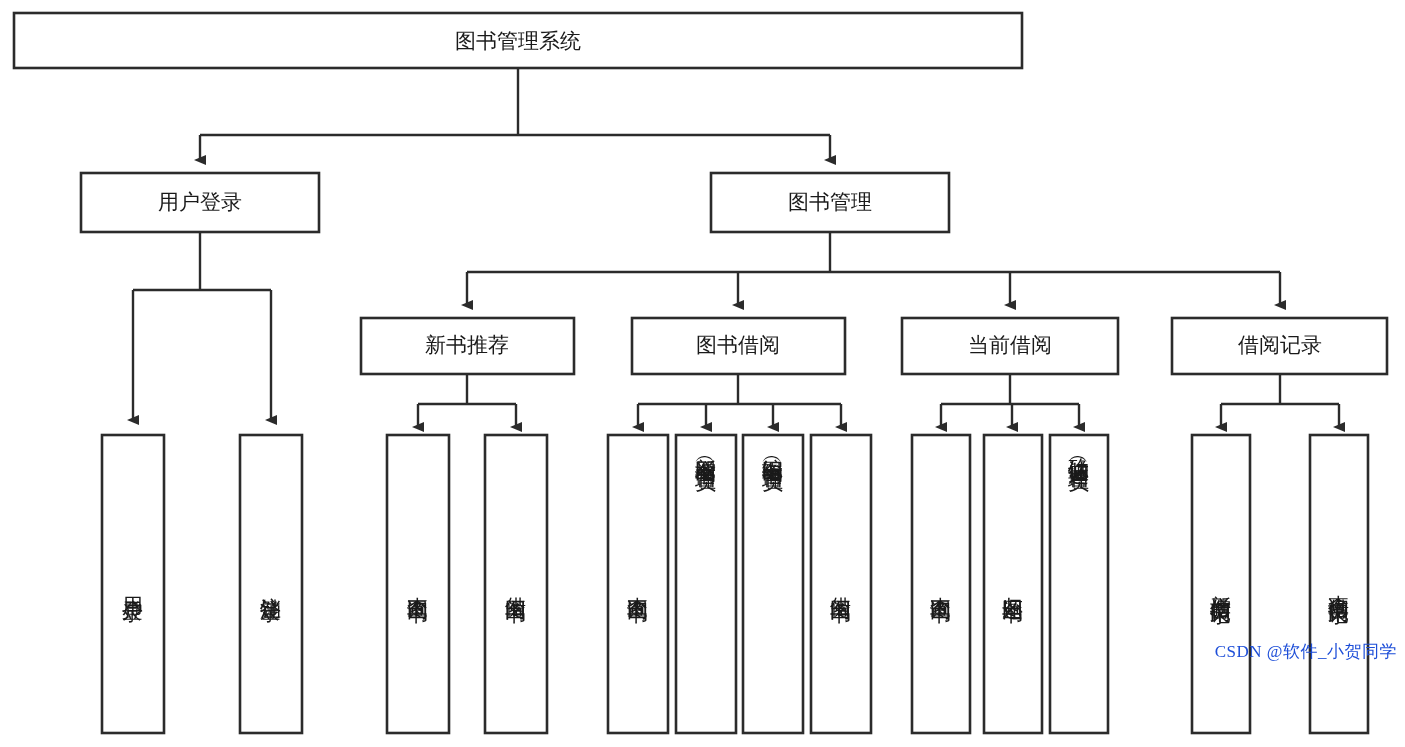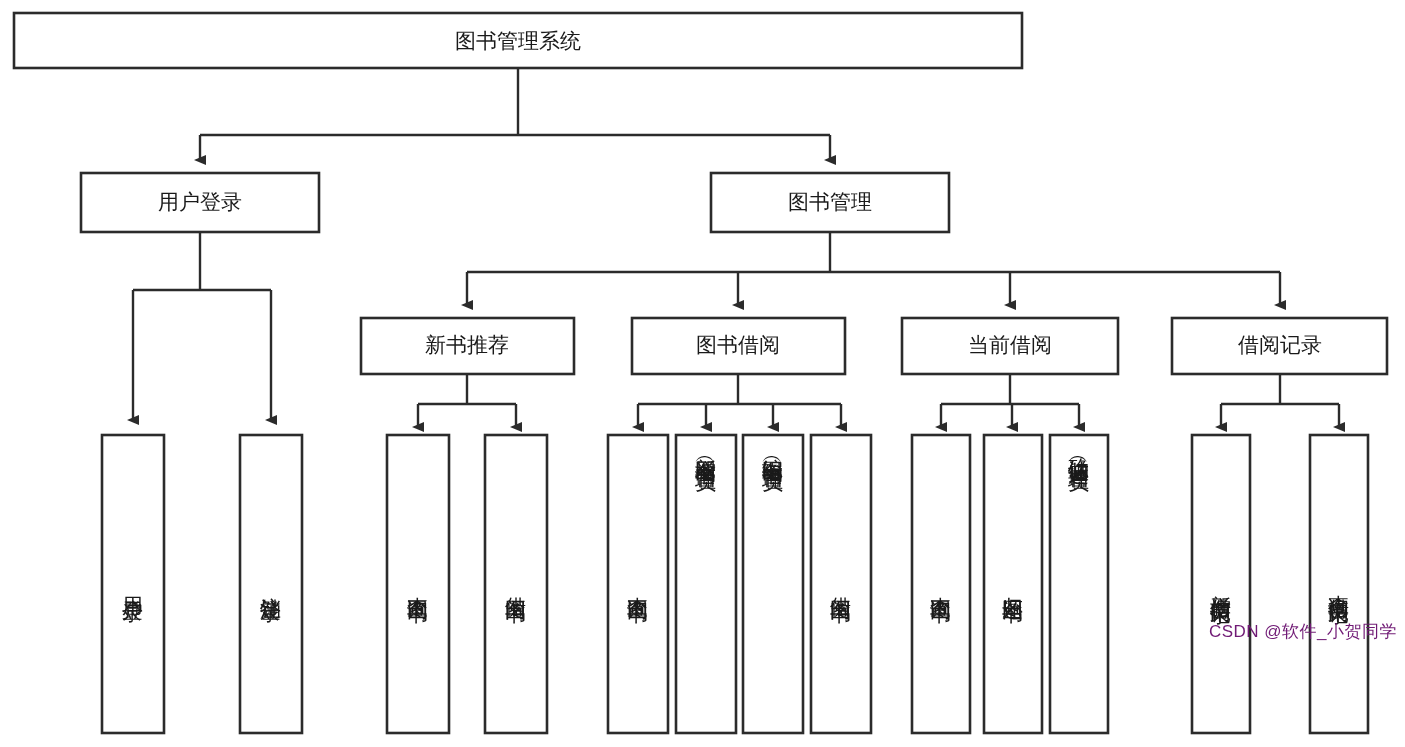--- a/index.html
+++ b/index.html
@@ -22,23 +22,23 @@
     writing-mode:vertical-rl;
     text-orientation:upright;
     font-family:"Liberation Sans","DejaVu Sans",sans-serif;
     font-size:21px;color:#1a1a1a;
     letter-spacing:2px;
     line-height:1;
     pointer-events:none;
     white-space:nowrap;
   }
   .watermark{
-    position:absolute;right:8px;bottom:20px;
-    font-family:Liberation Sans, sans-serif;
-    font-size:17px;color:#701a75;letter-spacing:0.5px;
+    position:absolute;right:8px;bottom:0;
+    font-family:Liberation Serif, serif;
+    font-size:17px;color:#1d4ed8;letter-spacing:0.5px;
     user-select:none;
   }
 </style>
 </head>
 <body>
 
 <div id="stage">
 
   <svg id="diagram" viewBox="0 0 1405 747">
     <defs>

